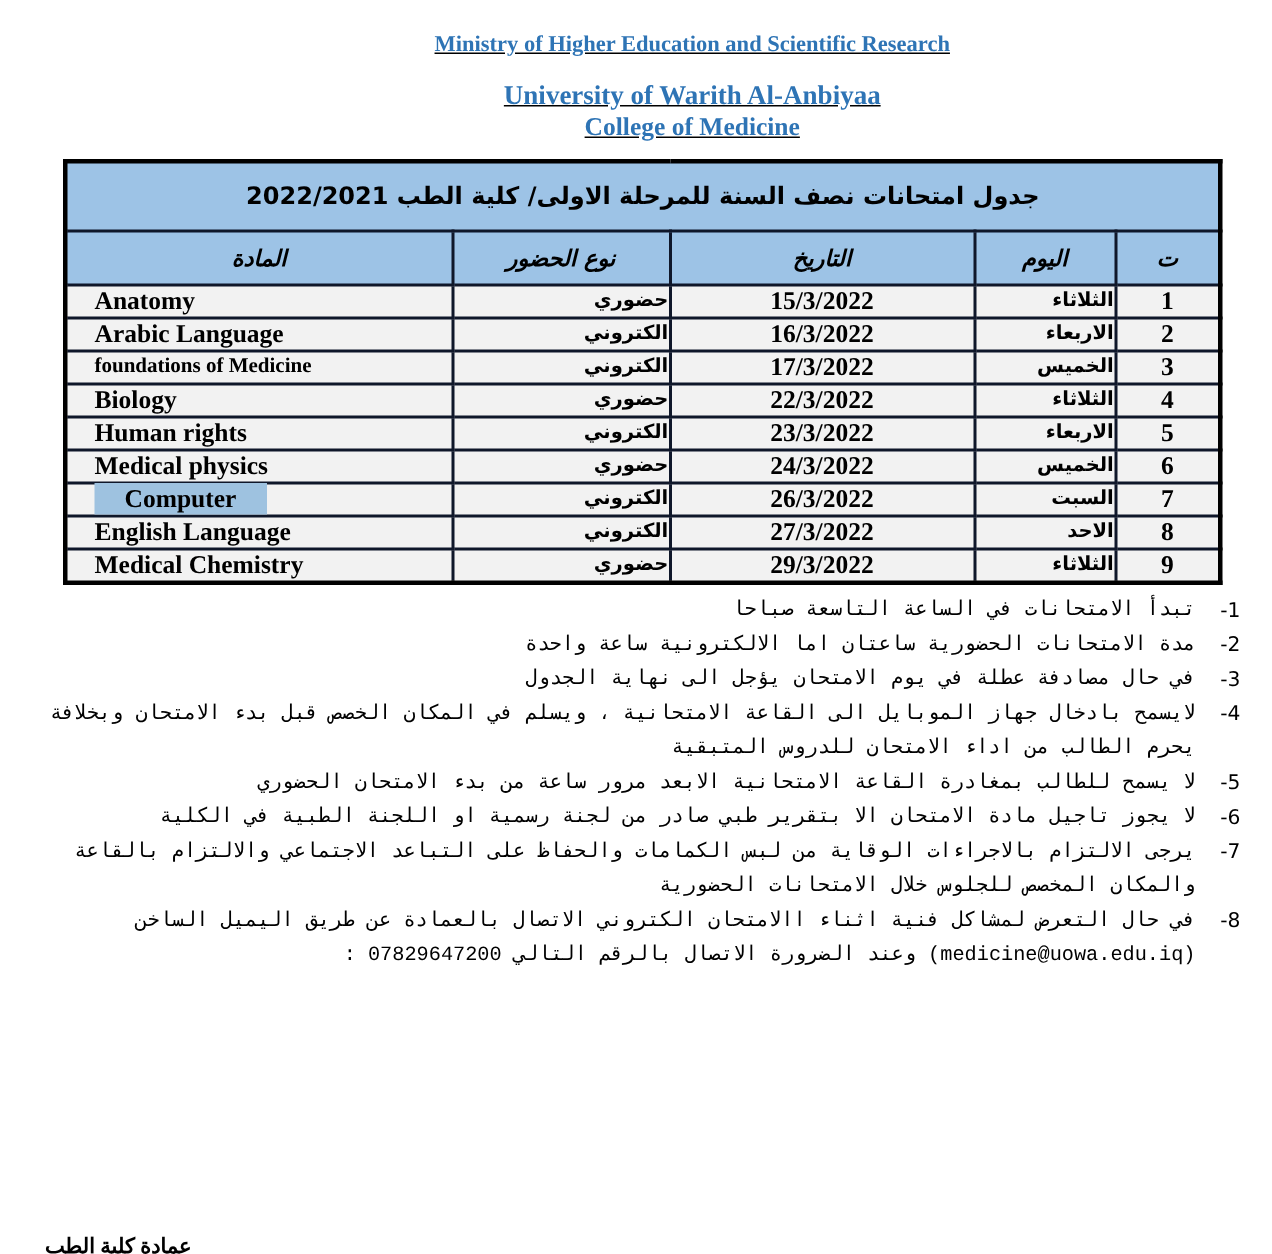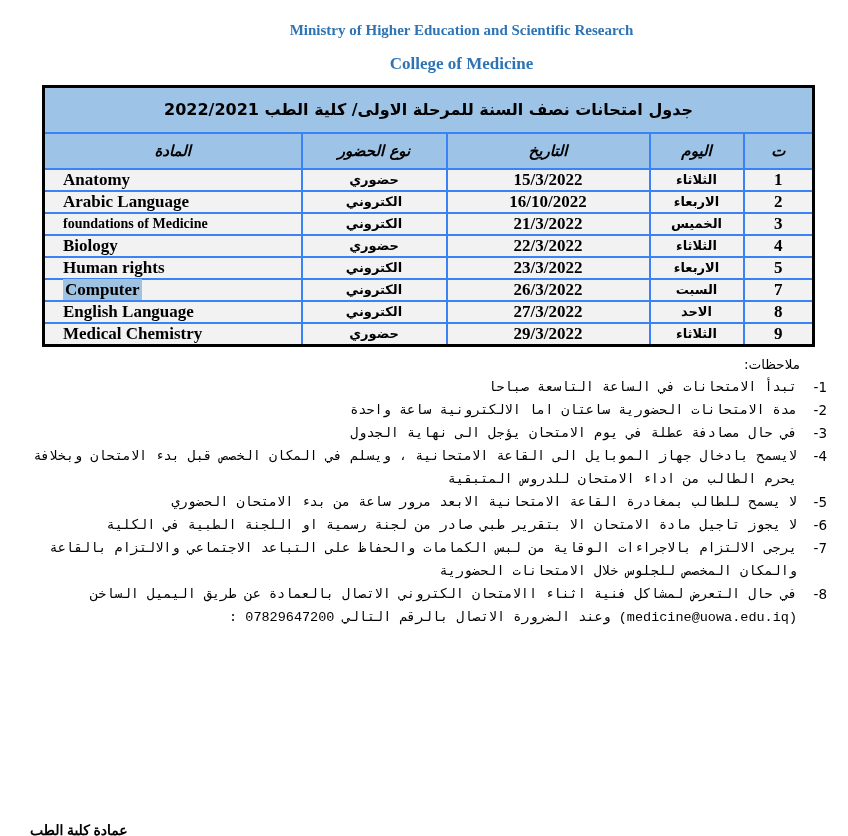--- a/index.html
+++ b/index.html
@@ -7,48 +7,48 @@
     --hdr-fill:#9dc3e6;
     --hl:#9ec2e0;
     --cell-fill:#f2f2f2;
     --ink:#000000;
   }
   *{box-sizing:border-box;margin:0;padding:0;}
   html,body{width:848px;height:836px;overflow:hidden;background:#ffffff;}
   body{font-family:"Liberation Serif",serif;color:var(--ink);}
 
   
-  .doc-header{padding-top:22px;padding-left:75px;text-align:center;}
+  .doc-header{padding-top:22px;padding-left:75px;text-align:center;text-decoration:underline;}
   .ministry{color:var(--accent);font-weight:bold;font-size:15px;margin-bottom:14px;}
   .university{color:var(--accent);font-weight:bold;font-size:18px;line-height:21px;}
   .college{color:var(--accent);font-weight:bold;font-size:17px;line-height:21px;}
 
   
   table.schedule{
     margin:11px 0 0 42px;width:770px;table-layout:fixed;
     border-collapse:collapse;border:3px solid #000;
   }
-  table.schedule td{border:2px solid #3b82f6;vertical-align:middle;background:var(--cell-fill);}
+  table.schedule td{border:2px solid #0f172a;vertical-align:middle;background:var(--cell-fill);}
   tr.title-row td{
     background:var(--hdr-fill);height:46px;text-align:center;
     font-family:"DejaVu Sans",sans-serif;font-weight:bold;font-size:16px;
   }
   tr.head-row td{
     background:var(--hdr-fill);height:36px;text-align:center;
     font-family:"DejaVu Sans",sans-serif;font-weight:bold;font-size:15px;font-style:italic;
   }
   tr.data-row td{height:16px;}
   td.c-subject{text-align:left;padding-left:18px;font-weight:bold;font-size:17px;}
   td.c-subject.small{font-size:14px;margin-top:44px;}
   td.c-att,td.c-day{
-    text-align:center;font-family:"DejaVu Sans",sans-serif;
+    text-align:right;font-family:"DejaVu Sans",sans-serif;
     font-weight:bold;font-size:13px;
   }
   td.c-date,td.c-num{text-align:center;font-weight:bold;font-size:17px;}
-  .hl{background:var(--hl);padding:1px 2px;}
+  .hl{background:var(--hl);padding:1px 20px;}
 
   
   .notes{
     direction:rtl;margin:6px 21px 0 14px;
     font-family:"DejaVu Sans",sans-serif;font-size:13.5px;line-height:23px;
   }
   .notes-heading{padding-right:27px;}
   .note{display:flex;}
   .note .num{flex:0 0 30px;}
   .note .txt{flex:1;font-family:Liberation Mono, monospace;}
@@ -57,20 +57,21 @@
   .signature{
     direction:rtl;position:absolute;left:30px;top:822px;
     font-family:Liberation Serif, serif;font-weight:bold;font-size:14px;
   }
 </style>
 </head>
 <body>
 
 <div class="doc-header">
   <div class="ministry">Ministry of Higher Education and Scientific Research</div>
+  <div class="university">University of Warith Al-Anbiyaa</div>
   <div class="college">College of Medicine</div>
 </div>
 
 <table class="schedule">
   <colgroup>
     <col style="width:258px">
       <col style="width:145px">
       <col style="width:203px">
       <col style="width:94px">
       <col style="width:70px">
@@ -90,44 +91,51 @@
   <tr class="data-row">
     <td class="c-subject">Anatomy</td>
     <td class="c-att" dir="rtl">حضوري</td>
     <td class="c-date">15/3/2022</td>
     <td class="c-day" dir="rtl">الثلاثاء</td>
     <td class="c-num">1</td>
   </tr>
   <tr class="data-row">
     <td class="c-subject">Arabic  Language</td>
     <td class="c-att" dir="rtl">الكتروني</td>
-    <td class="c-date">16/10/2022</td>
+    <td class="c-date">16/3/2022</td>
     <td class="c-day" dir="rtl">الاربعاء</td>
     <td class="c-num">2</td>
   </tr>
   <tr class="data-row">
     <td class="c-subject small">foundations of Medicine</td>
     <td class="c-att" dir="rtl">الكتروني</td>
-    <td class="c-date">21/3/2022</td>
+    <td class="c-date">17/3/2022</td>
     <td class="c-day" dir="rtl">الخميس</td>
     <td class="c-num">3</td>
   </tr>
   <tr class="data-row">
     <td class="c-subject">Biology</td>
     <td class="c-att" dir="rtl">حضوري</td>
     <td class="c-date">22/3/2022</td>
     <td class="c-day" dir="rtl">الثلاثاء</td>
     <td class="c-num">4</td>
   </tr>
   <tr class="data-row">
     <td class="c-subject">Human rights</td>
     <td class="c-att" dir="rtl">الكتروني</td>
     <td class="c-date">23/3/2022</td>
     <td class="c-day" dir="rtl">الاربعاء</td>
     <td class="c-num">5</td>
+  </tr>
+  <tr class="data-row">
+    <td class="c-subject">Medical physics</td>
+    <td class="c-att" dir="rtl">حضوري</td>
+    <td class="c-date">24/3/2022</td>
+    <td class="c-day" dir="rtl">الخميس</td>
+    <td class="c-num">6</td>
   </tr>
   <tr class="data-row">
     <td class="c-subject"><span class="hl">Computer</span></td>
     <td class="c-att" dir="rtl">الكتروني</td>
     <td class="c-date">26/3/2022</td>
     <td class="c-day" dir="rtl">السبت</td>
     <td class="c-num">7</td>
   </tr>
   <tr class="data-row">
     <td class="c-subject">English Language</td>
@@ -140,21 +148,20 @@
     <td class="c-subject">Medical Chemistry</td>
     <td class="c-att" dir="rtl">حضوري</td>
     <td class="c-date">29/3/2022</td>
     <td class="c-day" dir="rtl">الثلاثاء</td>
     <td class="c-num">9</td>
   </tr>
 </tbody>
   </table>
 
 <div class="notes">
-  <div class="notes-heading">ملاحظات:</div>
 
   <div class="note">
     <span class="num">1-</span>
     <span class="txt">تبدأ الامتحانات في الساعة التاسعة صباحا</span>
   </div>
   <div class="note">
     <span class="num">2-</span>
     <span class="txt">مدة الامتحانات  الحضورية ساعتان  اما الالكترونية ساعة واحدة</span>
   </div>
   <div class="note">

